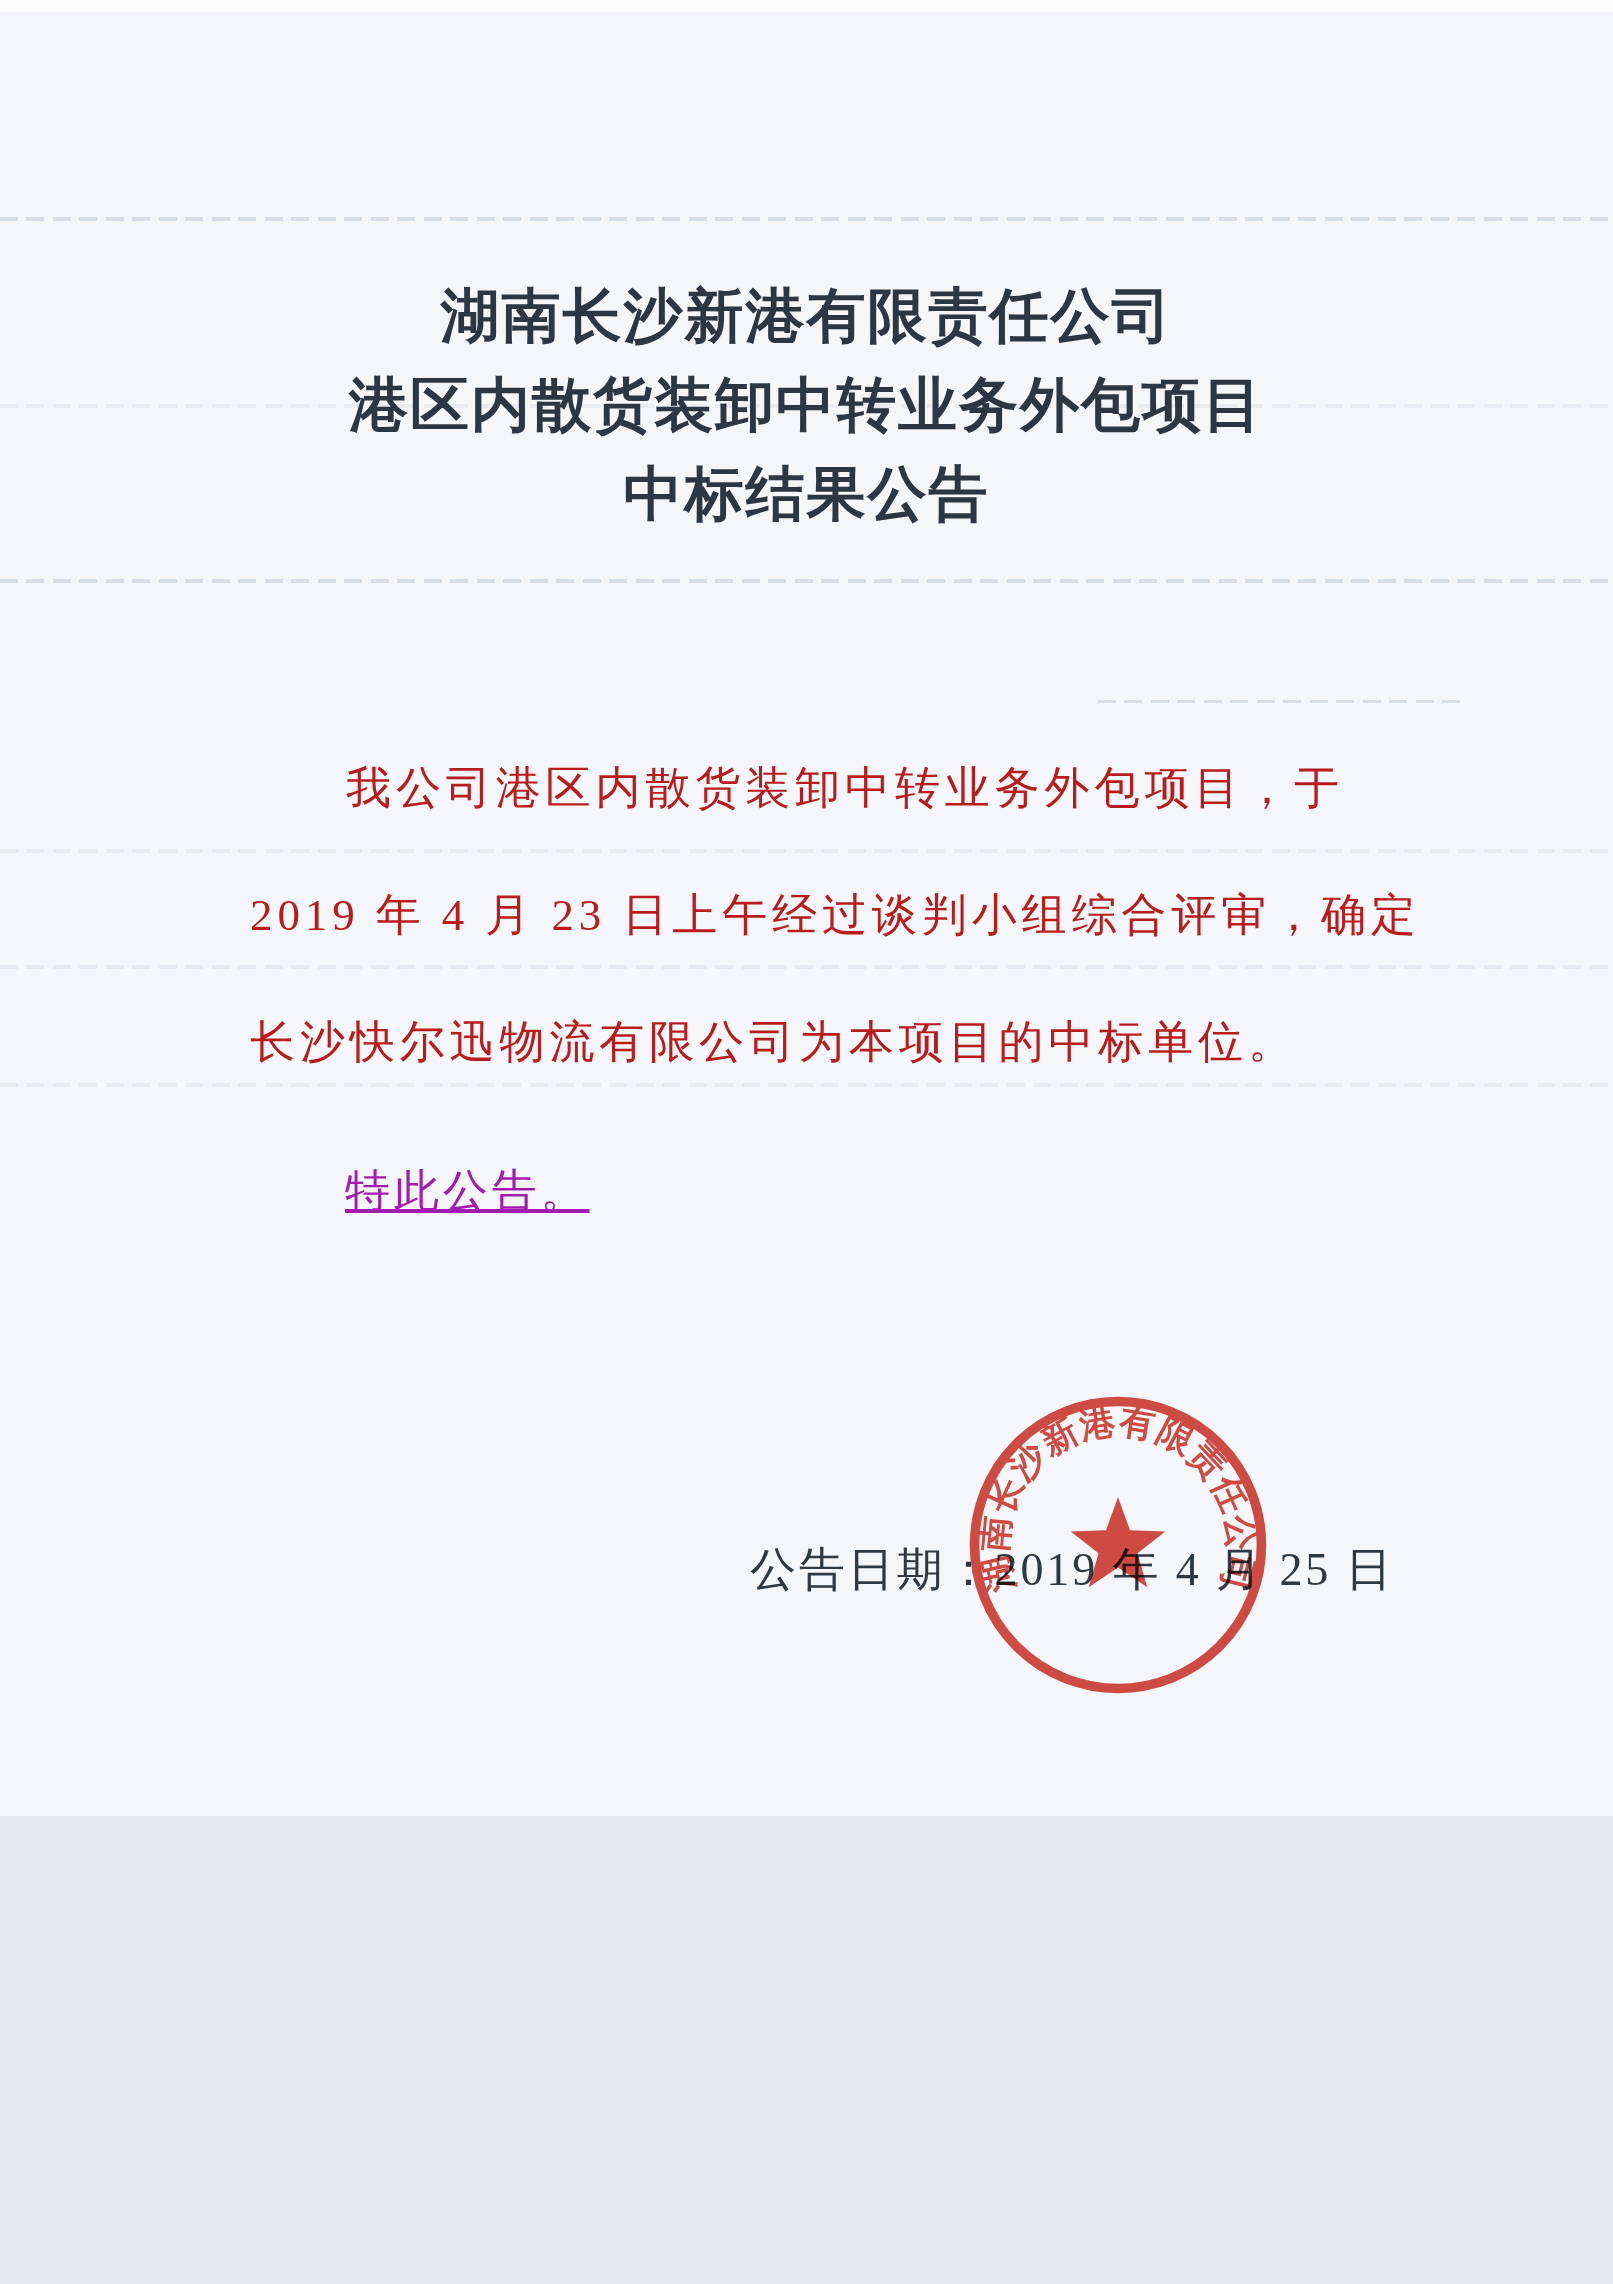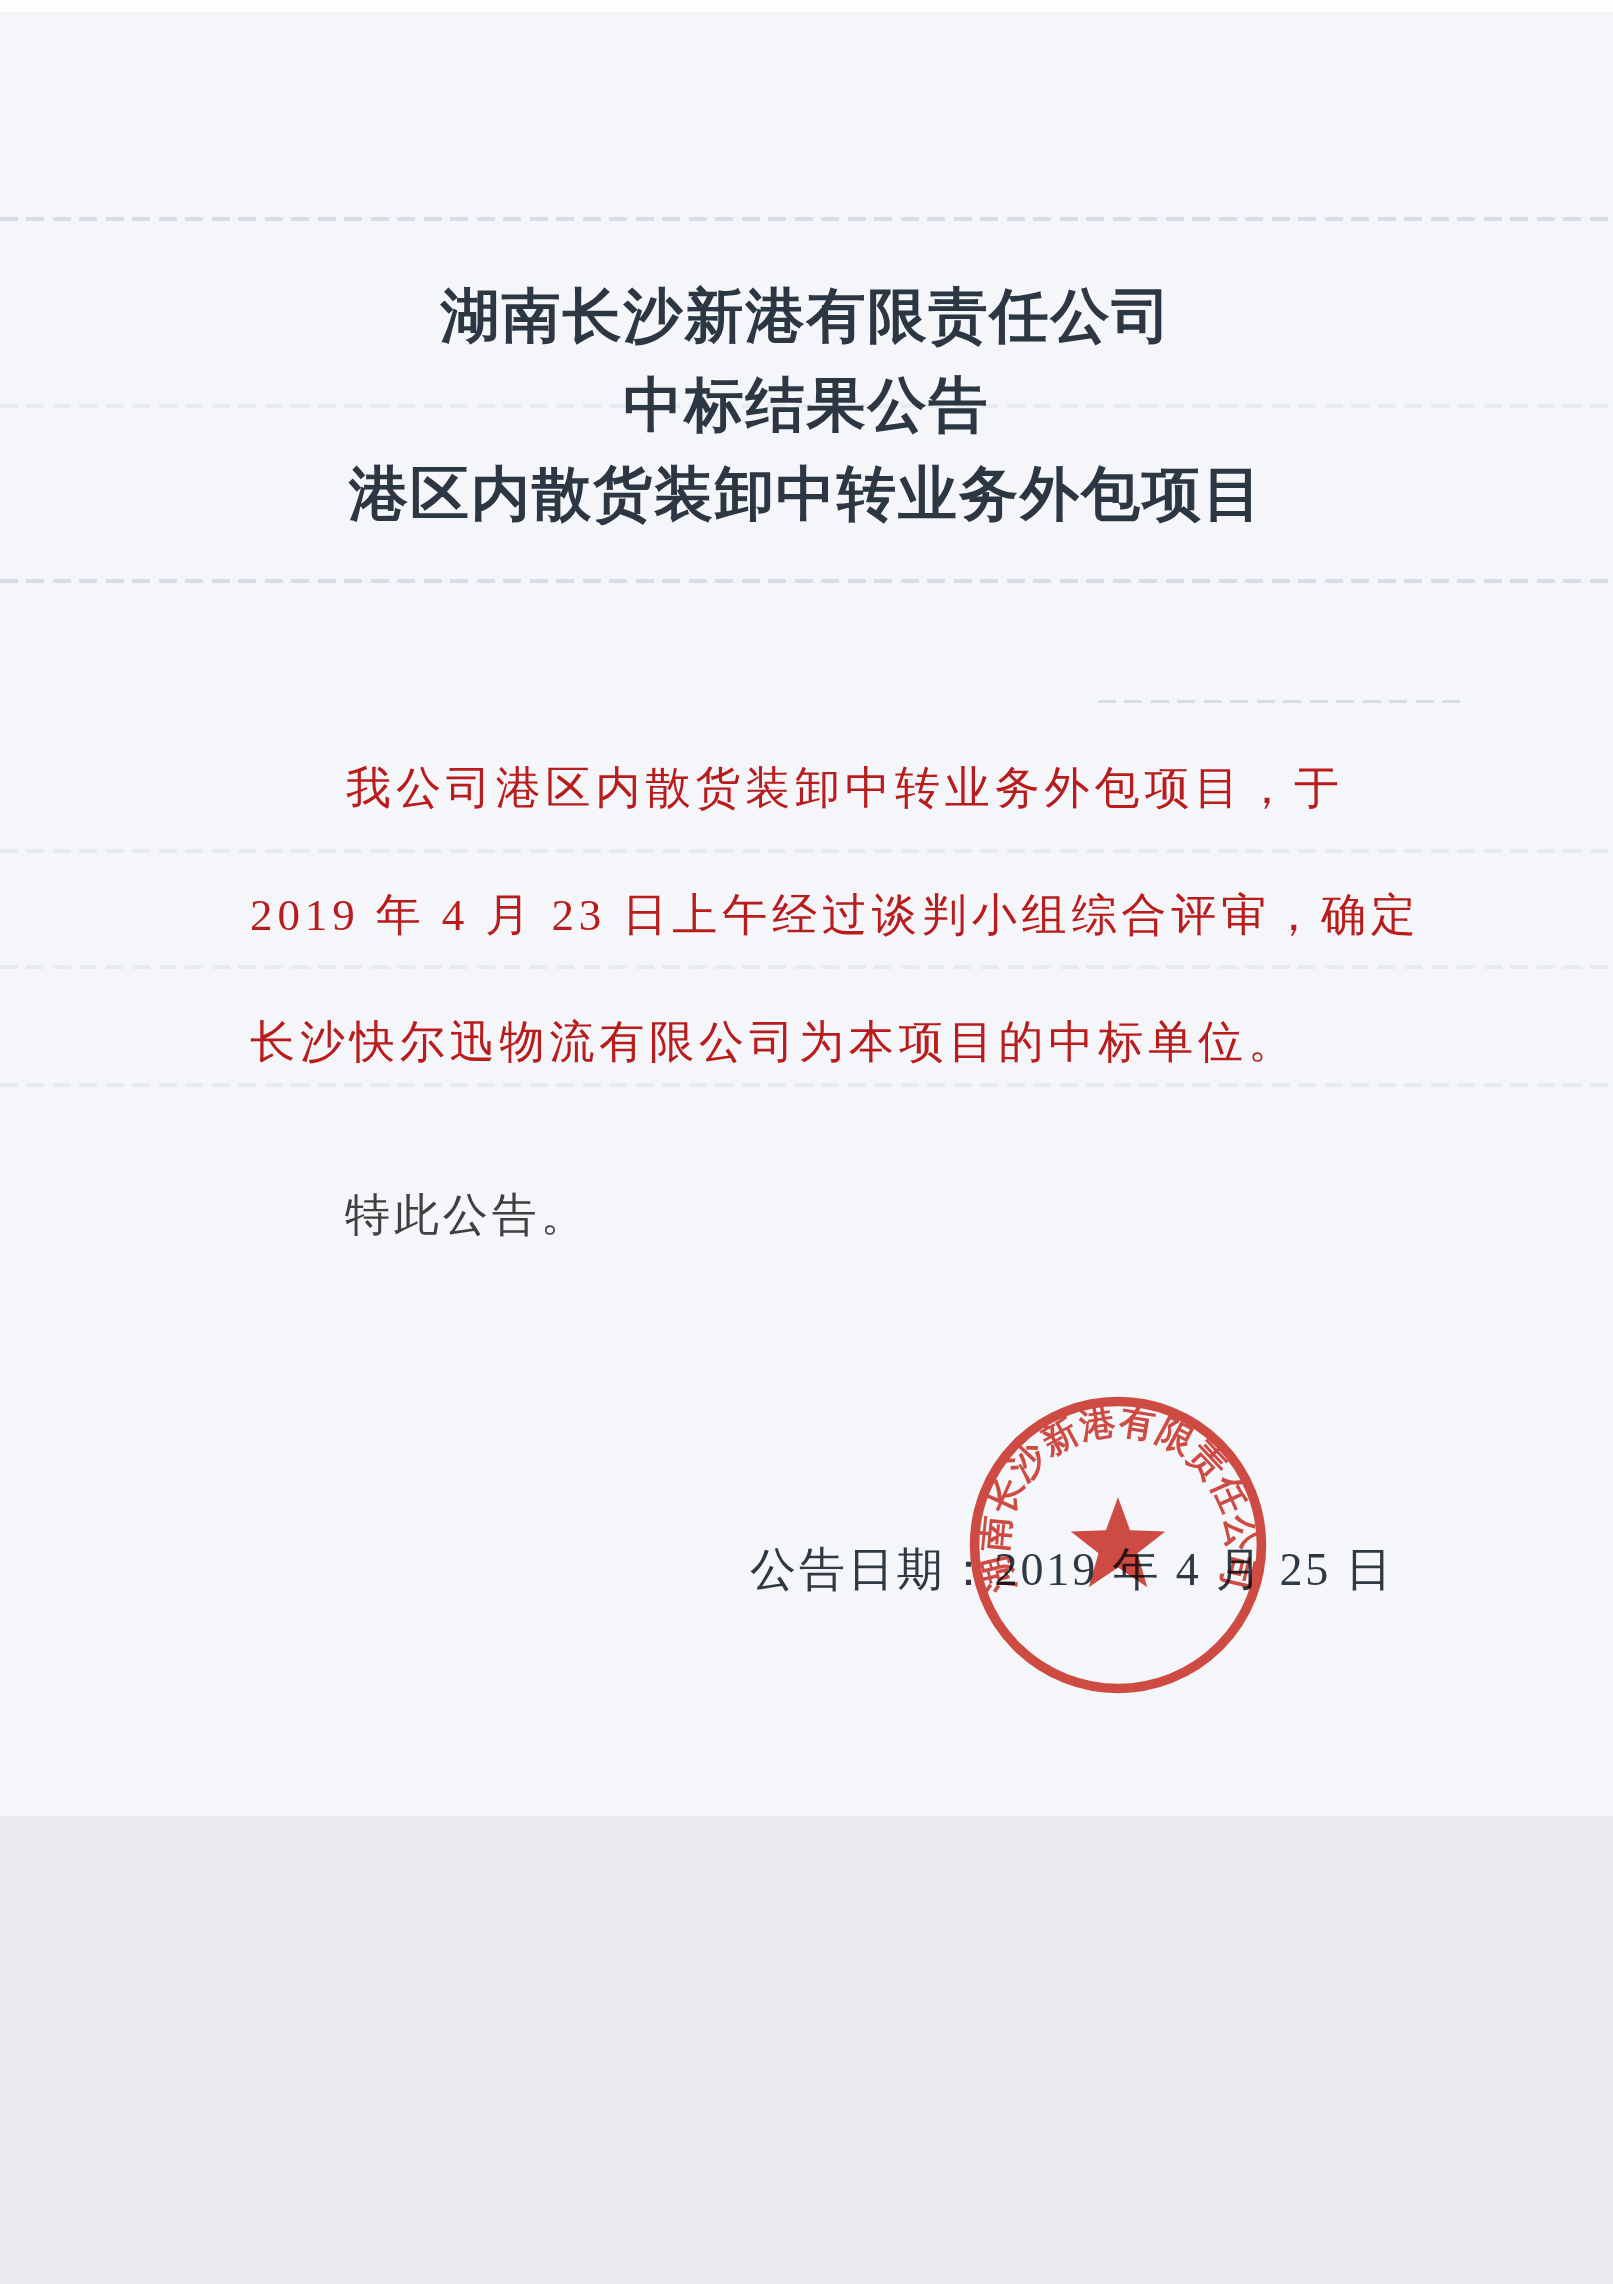--- a/index.html
+++ b/index.html
@@ -43,23 +43,23 @@
     position: absolute;
     left: 250px; top: 725px; width: 1137px;
     font-size: 45px;
     letter-spacing: 4.9px;
     color: #b91c1c;
   }
   .body-line { margin: 0; line-height: 127px; white-space: nowrap; }
   .body-line.indent { text-indent: 96px; }
   .closing-line {
     position: absolute;
-    left: 345px; top: 1186px;
+    left: 345px; top: 1162px;
     font-size: 45px; letter-spacing: 3.9px; line-height: 59px;
-    color: #404040; margin: 0;
+    color: #a21caf; margin: 0; text-decoration: underline;
   }
   .date-line {
     position: absolute;
     left: 750px; top: 1541px;
     font-size: 46px; letter-spacing: 2.9px; line-height: 57px;
     white-space: nowrap;
     color: #2f3944;
   }
   .stamp {
     position: absolute;
@@ -86,22 +86,22 @@
   <div class="streak faint" style="top:404px;"></div>
   <div class="streak" style="top:579px;"></div>
   <div class="streak short" style="top:700px;"></div>
   <div class="streak faint" style="top:849px;"></div>
   <div class="streak faint" style="top:965px;"></div>
   <div class="streak faint" style="top:1083px;"></div>
   <div class="streak faint" style="top:1887px;"></div>
 
   <header class="title-block">
     <div>湖南长沙新港有限责任公司</div>
+    <div>港区内散货装卸中转业务外包项目</div>
     <div>中标结果公告</div>
-    <div>港区内散货装卸中转业务外包项目</div>
   </header>
 
   <main class="body-block">
     <p class="body-line indent">我公司港区内散货装卸中转业务外包项目，于</p>
     <p class="body-line">2019 年 4 月 23 日上午经过谈判小组综合评审，确定</p>
     <p class="body-line">长沙快尔迅物流有限公司为本项目的中标单位。</p>
   </main>
 
   <p class="closing-line">特此公告。</p>
 

